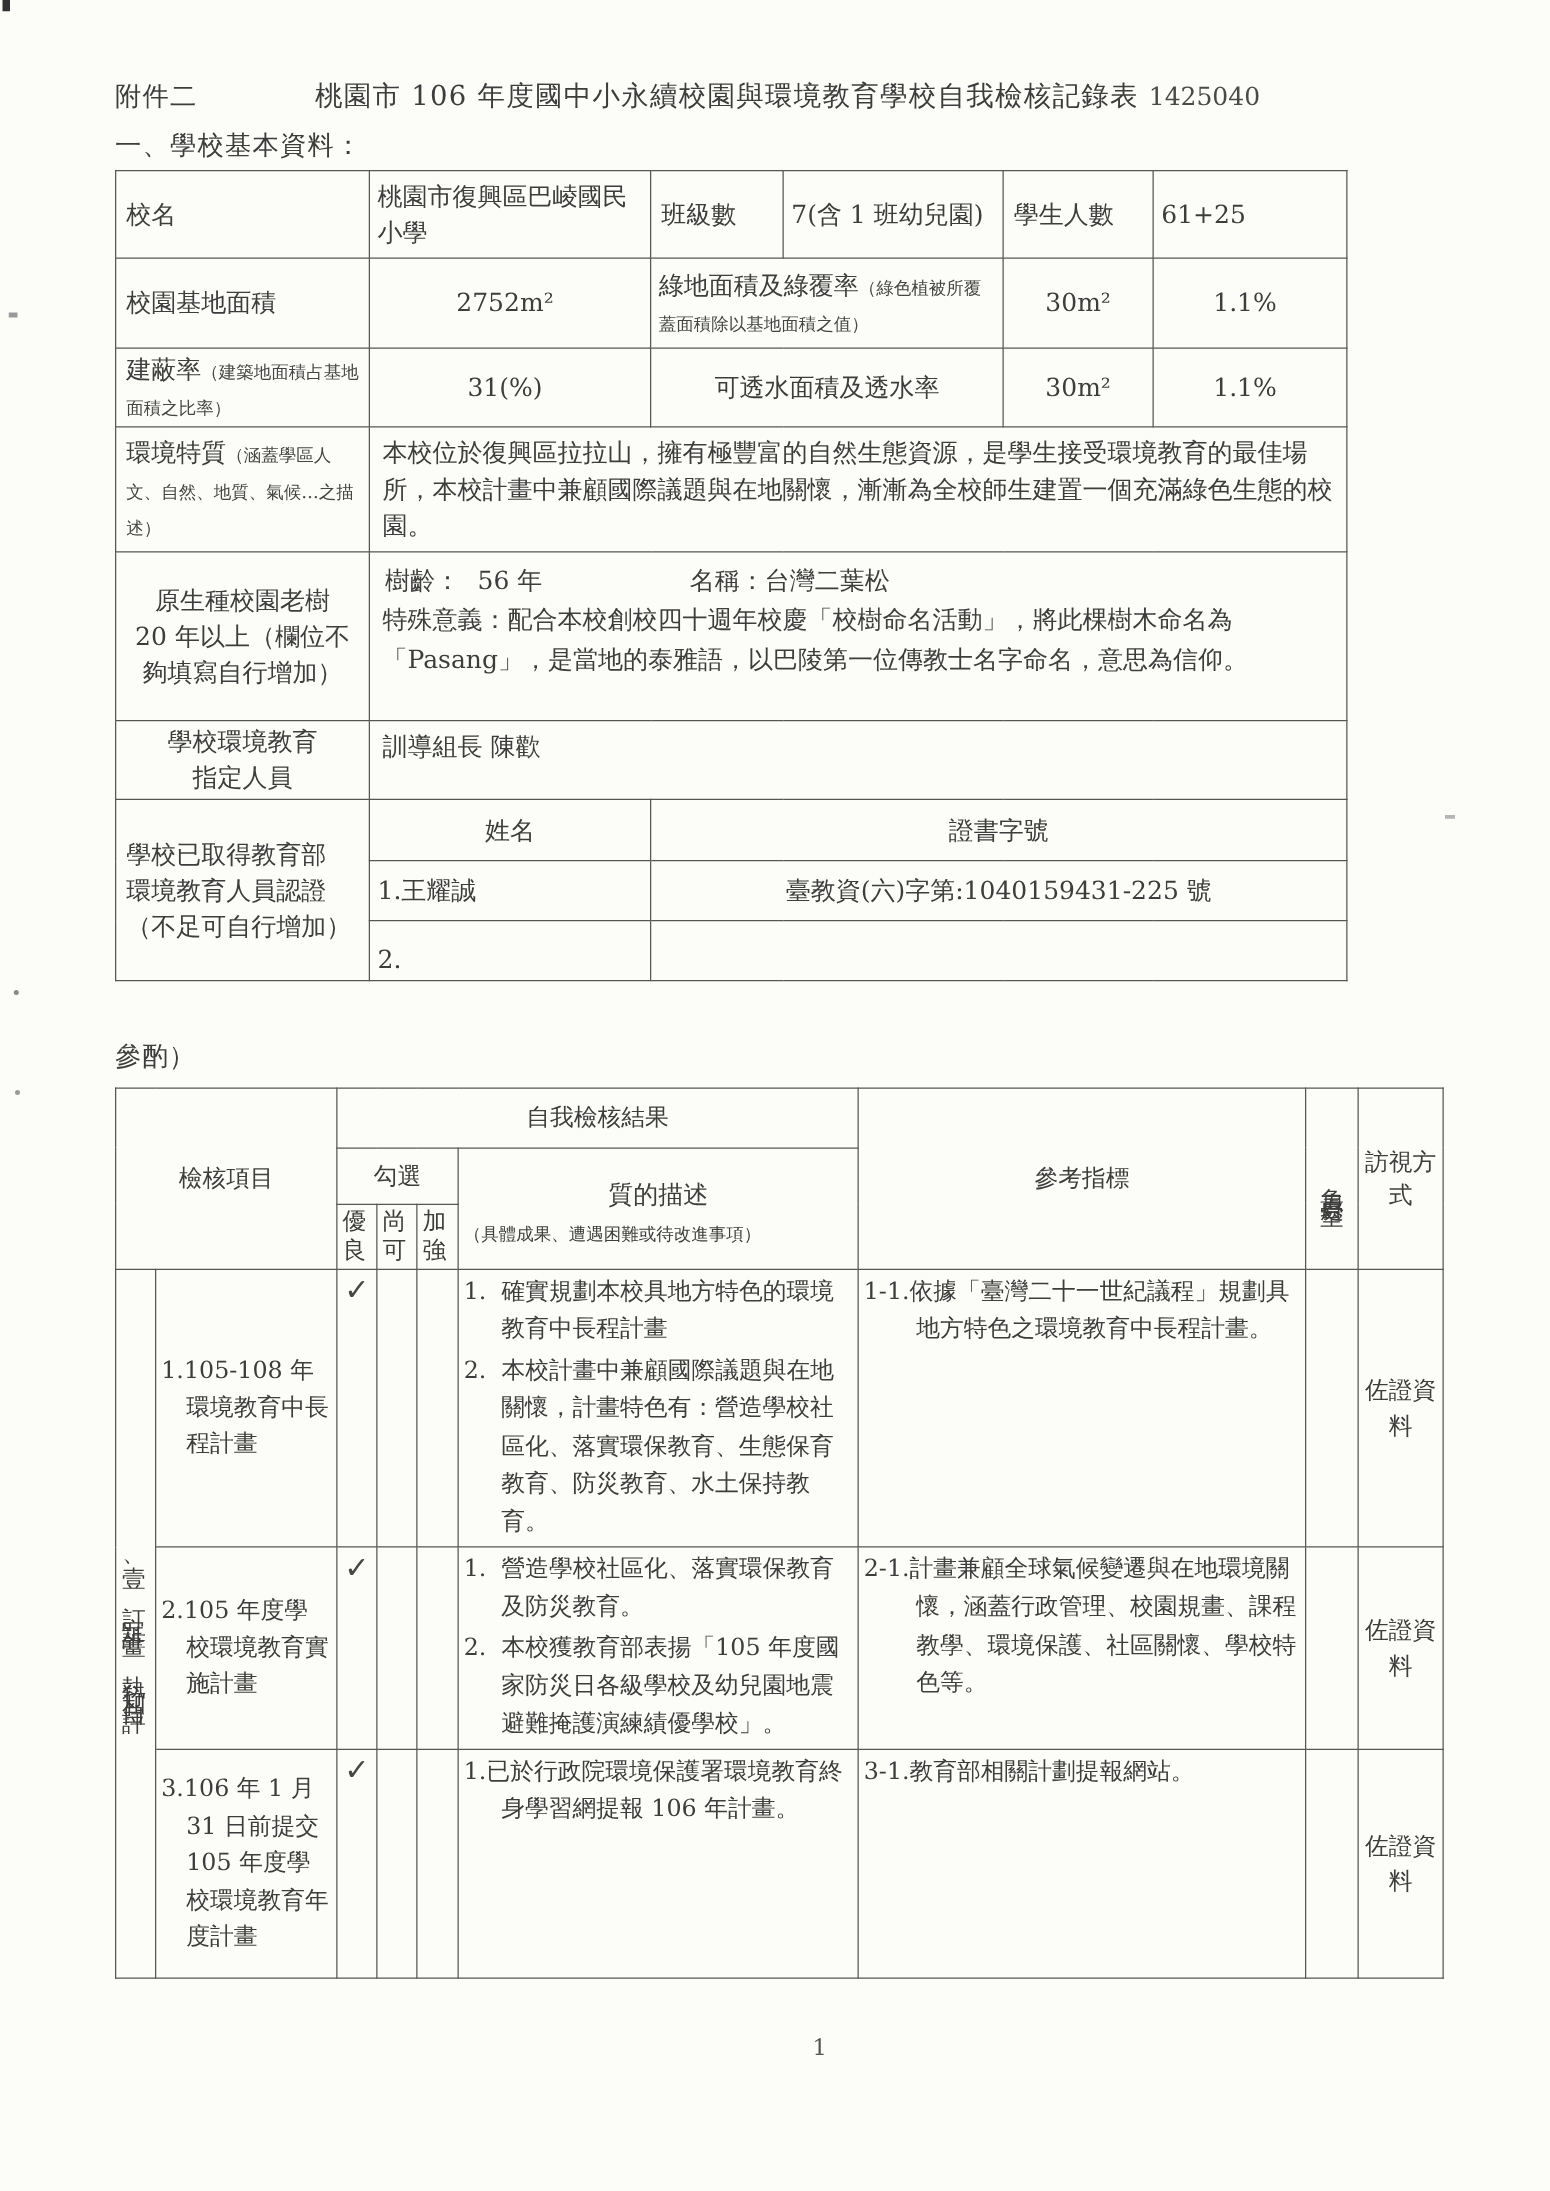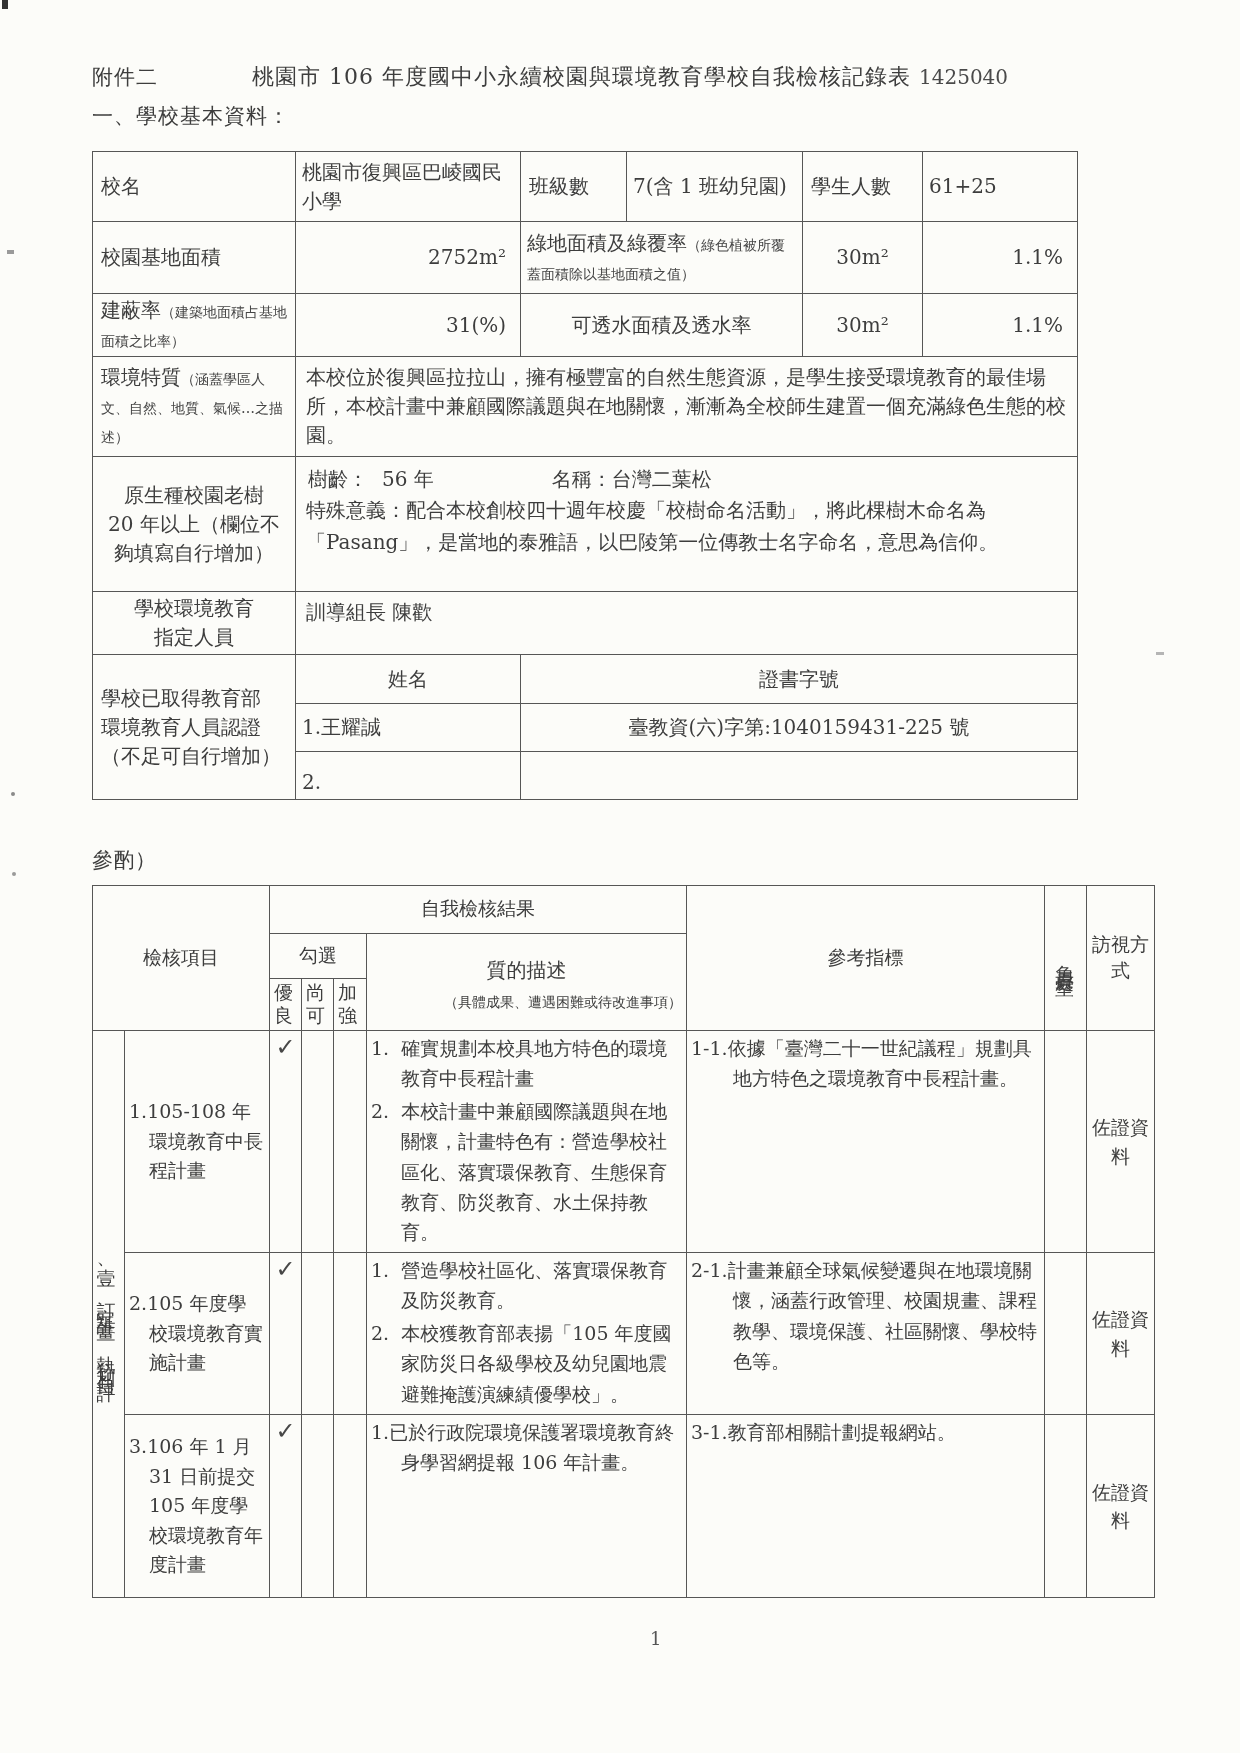--- a/index.html
+++ b/index.html
@@ -16,25 +16,25 @@
   
   .title-row{display:flex;align-items:baseline;font-size:22px;letter-spacing:1px;}
   .attachment{width:160px;font-size:21px;}
   .doc-title{white-space:nowrap;}
   .doc-number{margin-left:8px;font-size:20px;color:#4a4a4a;letter-spacing:0;}
   .h1{font-size:21px;margin-top:10px;letter-spacing:1px;}
 
   
   table{border-collapse:collapse;table-layout:fixed;}
   td{border:1.6px solid #565656;vertical-align:middle;padding:2px 6px;word-break:break-word;}
-  .t1{width:985px;margin-top:21px;font-size:20px;}
+  .t1{width:985px;margin-top:6px;font-size:20px;}
   .t1 td{line-height:1.45;}
   .lbl{padding-left:8px;}
   .small-note{font-size:14px;color:#454545;letter-spacing:0;}
-  .val-right{text-align:right;padding-right:14px;}
+  .val-right{text-align:center;padding-right:14px;}
   .val-center{text-align:center;}
   .pre{white-space:pre-line;}
   .center{text-align:center;}
   .topleft{vertical-align:top;text-align:left;padding:6px 10px;}
 
   .tree-line1{display:flex;padding:2px 0 0 2px;}
   .tree-name-group{margin-left:118px;}
   .tree-age-value{margin-left:14px;}
   .env-text,.tree-meaning{line-height:1.6;}
 
@@ -48,21 +48,21 @@
   .t2 .hd{text-align:center;}
   .vertical{
     writing-mode:vertical-rl;
     text-orientation:upright;
     text-align:center;
   }
   .section-cell{vertical-align:top;padding-top:10px;letter-spacing:7px;}
   .dept-hd{letter-spacing:4px;padding-top:6px;padding-bottom:6px;}
   .tick-opt{text-align:left;line-height:1.25;padding:2px 0;word-break:break-all;}
   .quality-hd-title{text-align:center;font-size:20px;margin-top:6px;}
-  .quality-hd-note{text-align:right;font-size:14px;margin-top:10px;}
+  .quality-hd-note{text-align:left;font-size:14px;margin-top:10px;}
   .item-cell{vertical-align:middle;}
   .item-text{padding-left:20px;text-indent:-20px;line-height:1.55;}
   .tick-cell{vertical-align:top;text-align:center;padding-top:8px;font-size:24px;color:#474747;}
   .quality-cell,.ref-cell{vertical-align:top;padding:8px 6px 6px 8px;}
   .q-item{white-space:pre-wrap;padding-left:30px;text-indent:-30px;line-height:1.6;margin-bottom:2px;}
   .ref-text{padding-left:42px;text-indent:-42px;line-height:1.6;}
   .visit-cell{text-align:center;line-height:1.5;word-break:break-all;padding:2px 8px;}
 
   
   .page-num{position:absolute;left:650px;top:1628px;font-size:18px;color:#555;}

